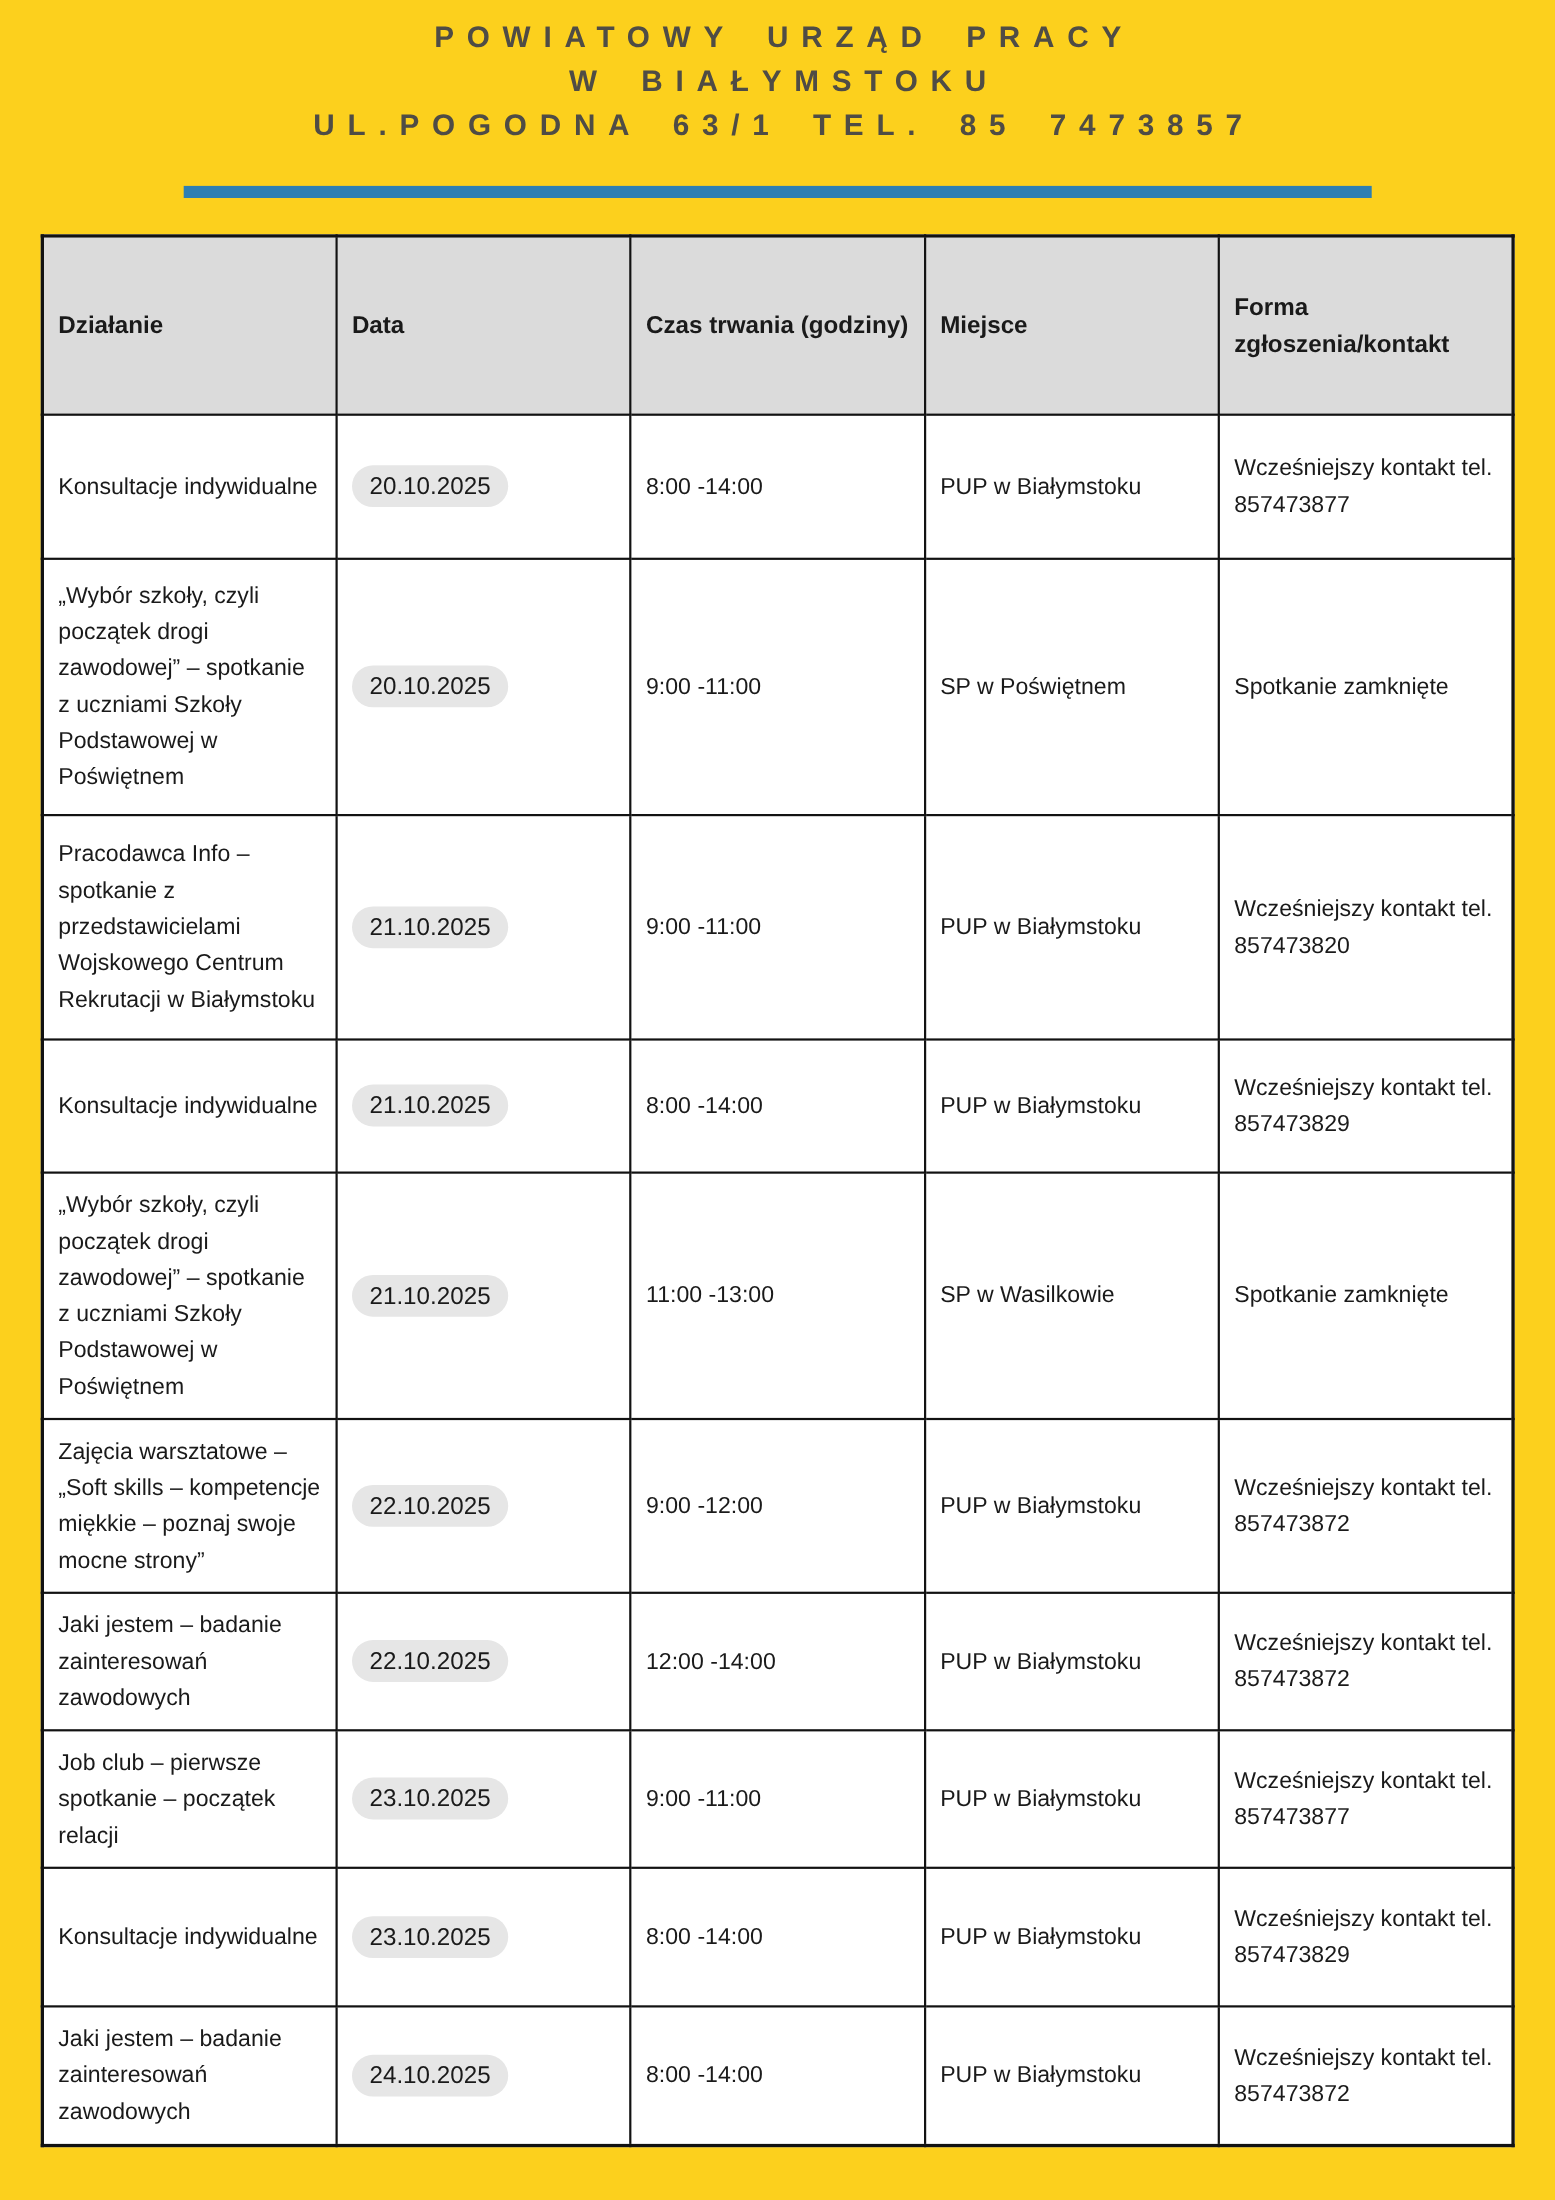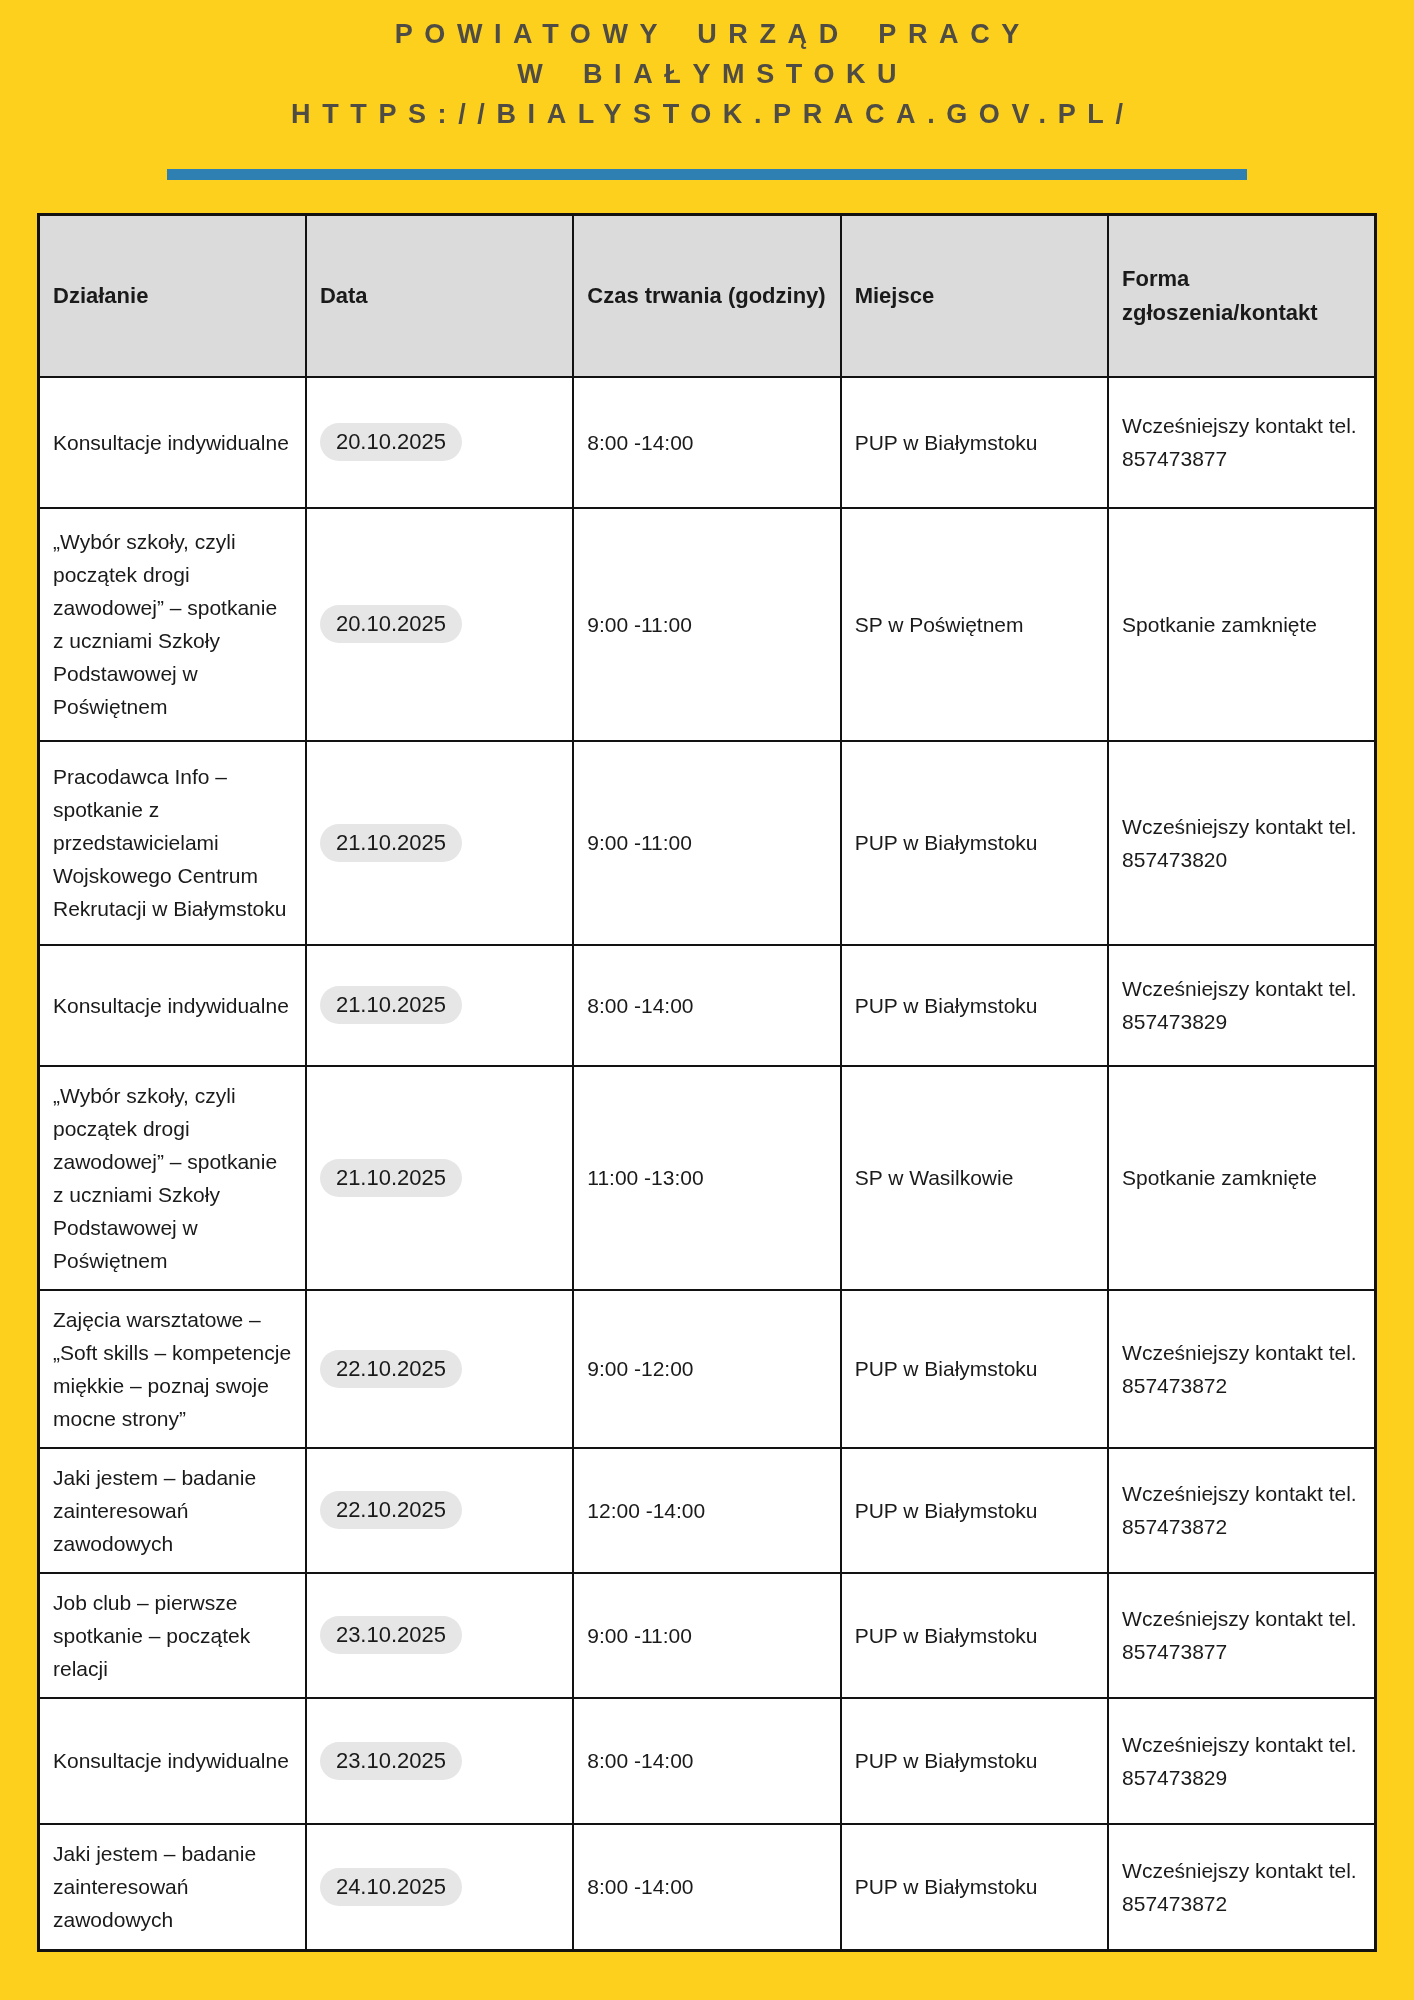--- a/index.html
+++ b/index.html
@@ -84,21 +84,21 @@
     line-height:30px;
     white-space:nowrap;
   }
 </style>
 </head>
 <body>
 
 <header class="masthead">
   <div class="line">POWIATOWY URZĄD PRACY</div>
   <div class="line">W BIAŁYMSTOKU</div>
-  <div class="line">HTTPS://BIALYSTOK.PRACA.GOV.PL/</div>
+  <div class="line">UL.POGODNA 63/1 TEL. 85 7473857</div>
 </header>
 
 <div class="divider"></div>
 
 <table class="events">
   <colgroup>
       <col>
       <col>
       <col>
       <col>

